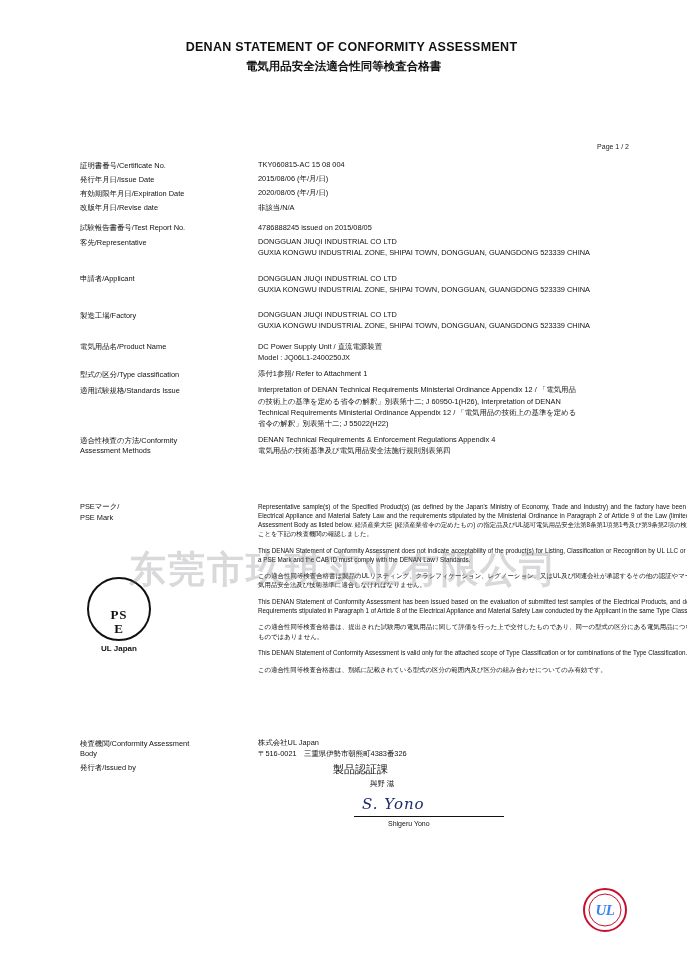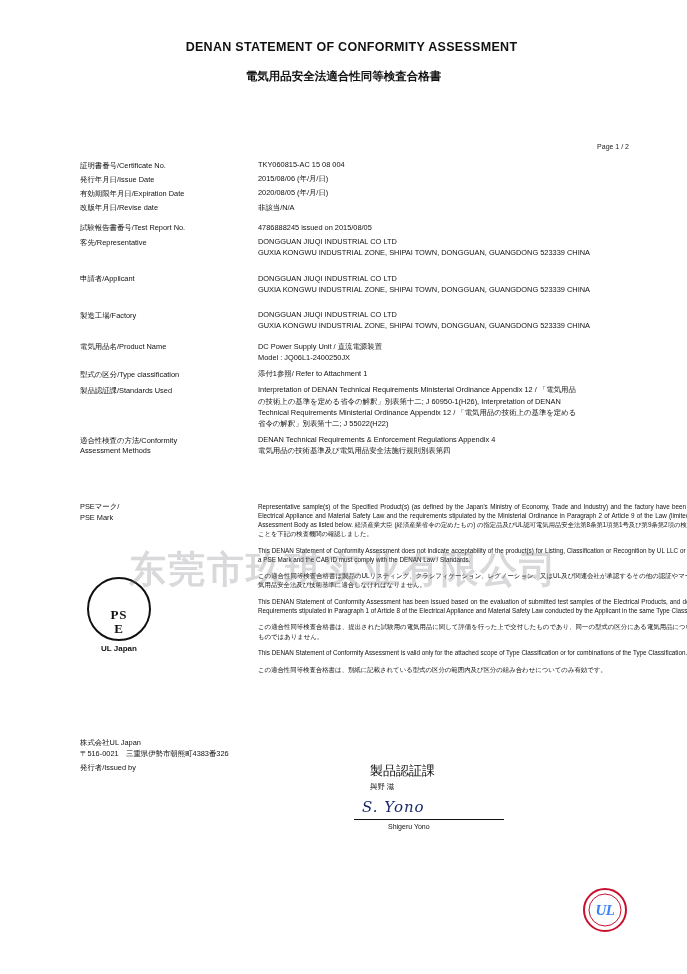--- a/index.html
+++ b/index.html
@@ -31,21 +31,21 @@
     font-weight: bold;
     letter-spacing: 0.3px;
     margin-top: 40px;
     color: #111;
     padding-left: 16px;
   }
   .doc-title-jp {
     text-align: center;
     font-size: 11.5px;
     font-weight: bold;
-    margin-top: 15px;
+    margin-top: 5px;
     color: #111;
   }
   .page-number {
     position: absolute;
     right: 58px;
     top: 103px;
     font-size: 7px;
     color: #222;
   }
 
@@ -159,22 +159,22 @@
   }
 
   
   .footer {
     position: absolute;
     left: 0;
     top: 698px;
     width: 687px;
   }
   .issued-title {
-    margin-left: 112px;
-    font-size: 13px;
+    margin-left: 75px;
+    font-size: 11px;
   }
   .issued-name {
     margin-left: 112px;
     font-size: 7.4px;
   }
   .sig-script {
     margin-left: 104px;
     margin-top: 4px;
     font-family: "DejaVu Serif", serif;
     font-style: italic;
@@ -301,21 +301,21 @@
         <div>Model : JQ06L1-2400250JX</div>
       </div>
     </div>
 
     <div class="row gap-sm">
       <div class="label">型式の区分/Type classification</div>
       <div class="value">添付1参照/ Refer to Attachment 1</div>
     </div>
 
     <div class="row gap-sm">
-      <div class="label">製品認証課/Standards Used</div>
+      <div class="label">適用試験規格/Standards Issue</div>
       <div class="value">
         <div>Interpretation of DENAN Technical Requirements Ministerial Ordinance Appendix 12 / 「電気用品</div>
         <div>の技術上の基準を定める省令の解釈」別表第十二; J 60950-1(H26), Interpretation of DENAN</div>
         <div>Technical Requirements Ministerial Ordinance Appendix 12 / 「電気用品の技術上の基準を定める</div>
         <div>省令の解釈」別表第十二; J 55022(H22)</div>
       </div>
     </div>
 
     <div class="row">
       <div class="label">
@@ -351,20 +351,24 @@
         <span class="e">E</span>
       </div>
     </div>
     <div class="pse-caption">UL Japan</div>
   </div>
 
   <div class="watermark">东莞市玖琪实业有限公司</div>
 
   <div class="footer">
     <div class="row" style="margin-bottom:2px;">
+      <div class="label">
+        <div>検査機関/Conformity Assessment</div>
+        <div>Body</div>
+      </div>
       <div class="value">
         <div>株式会社UL Japan</div>
         <div>〒516-0021　三重県伊勢市朝熊町4383番326</div>
       </div>
     </div>
 
     <div class="row" style="margin-bottom:0;">
       <div class="label">発行者/Issued by</div>
       <div class="value">
         <div class="issued-title">製品認証課</div>

